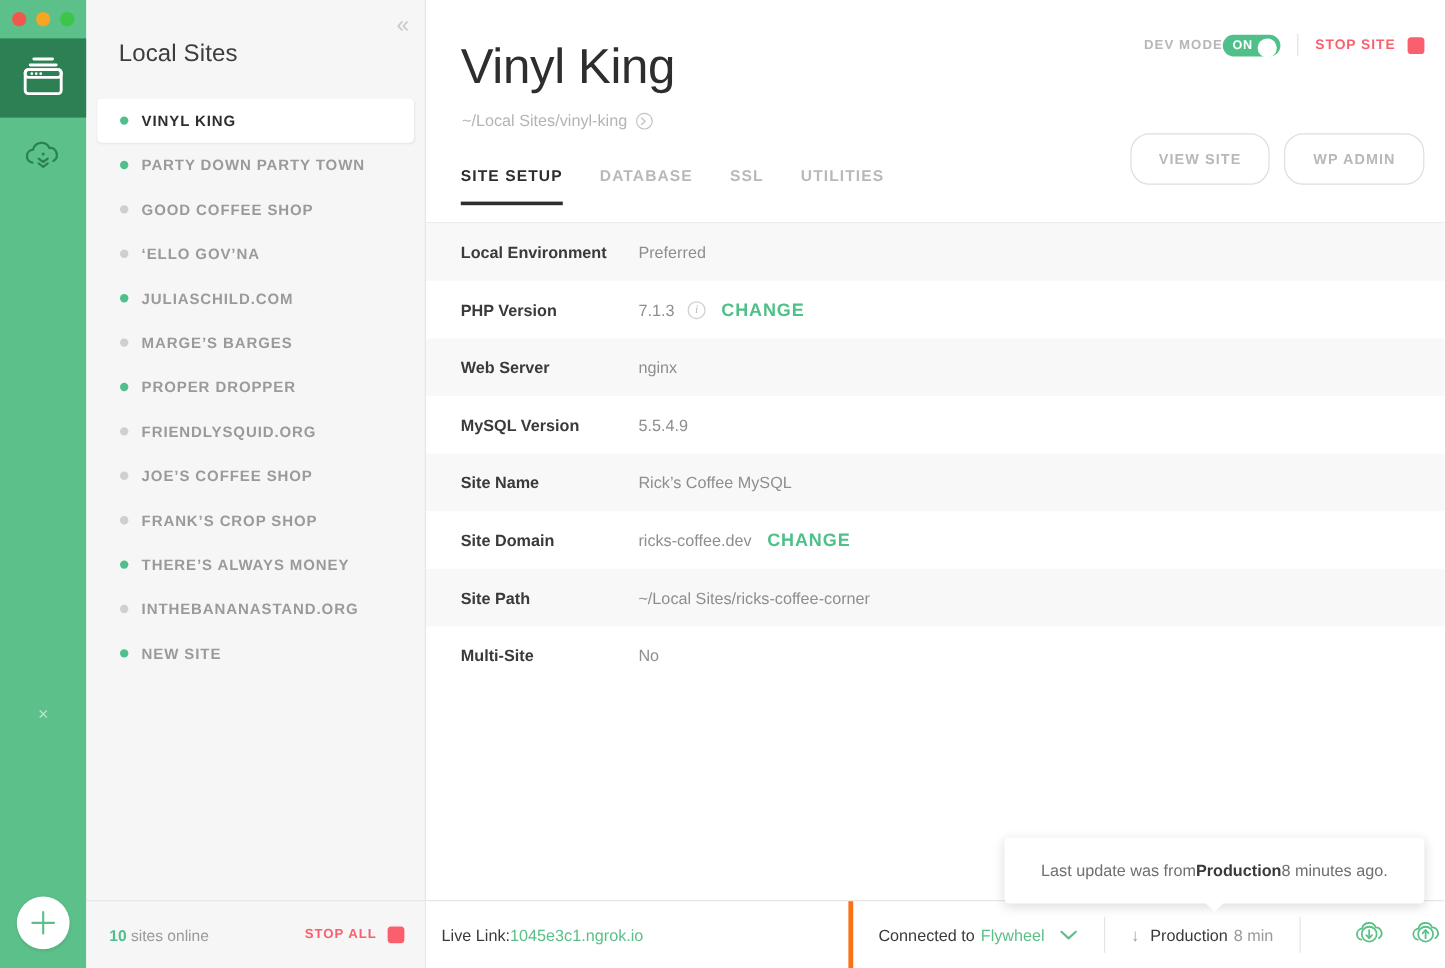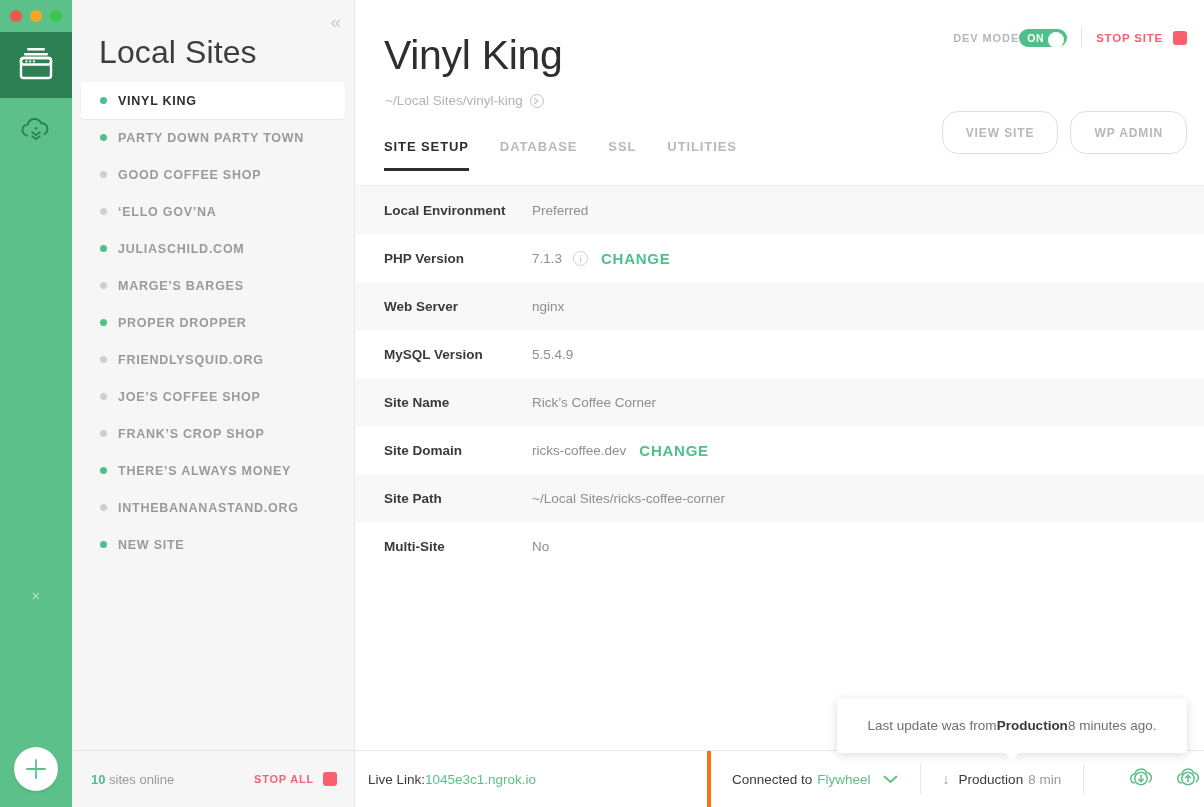--- a/index.html
+++ b/index.html
@@ -80,21 +80,21 @@
     top: 12px; right: 14px;
     color: #c9c9c9;
     font-size: 19px;
     line-height: 19px;
     cursor: pointer;
     letter-spacing: -1px;
   }
   .sites-title {
     position: absolute;
     left: 27px; top: 34px;
-    font-size: 32px;
+    font-size: 20px;
     color: #3d3d3d;
     font-weight: 400;
     letter-spacing: 0.1px;
   }
   .sites-list {
     flex: 1 1 auto;
     overflow: hidden;
     padding-top: 4px;
   }
   .site-row {
@@ -551,21 +551,21 @@
       <div class="drow">
         <div class="dlabel">MySQL Version</div>
         <div class="dvalue">
           <span>5.5.4.9</span>
         </div>
       </div>
 
       <div class="drow alt">
         <div class="dlabel">Site Name</div>
         <div class="dvalue">
-          <span>Rick’s Coffee Corner</span>
+          <span>Rick’s Coffee MySQL</span>
         </div>
       </div>
 
       <div class="drow">
         <div class="dlabel">Site Domain</div>
         <div class="dvalue">
           <span>ricks-coffee.dev</span>
           <span class="change">CHANGE</span>
         </div>
       </div>

